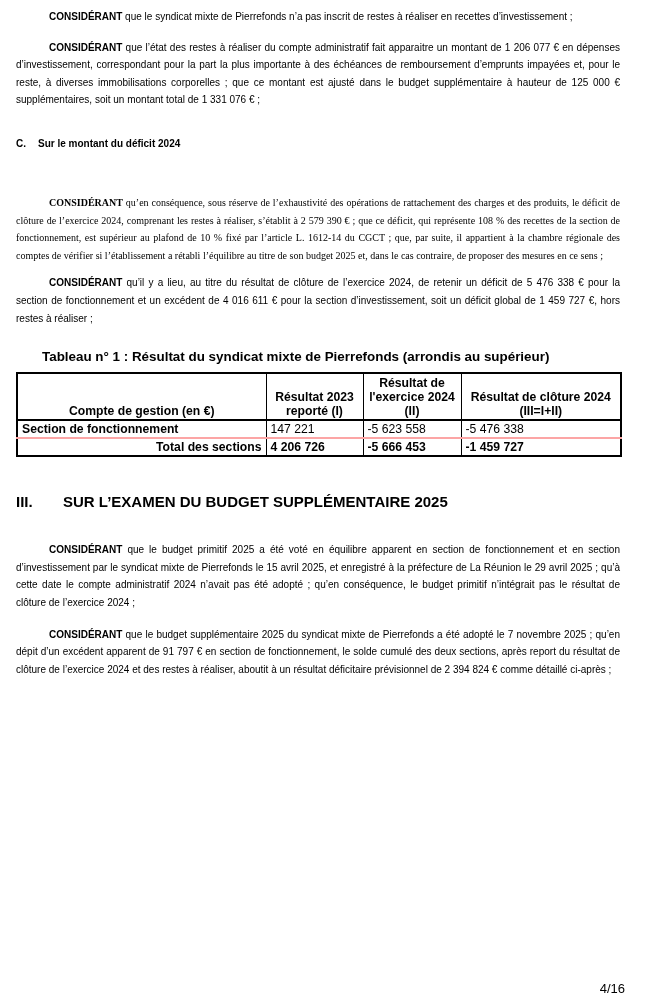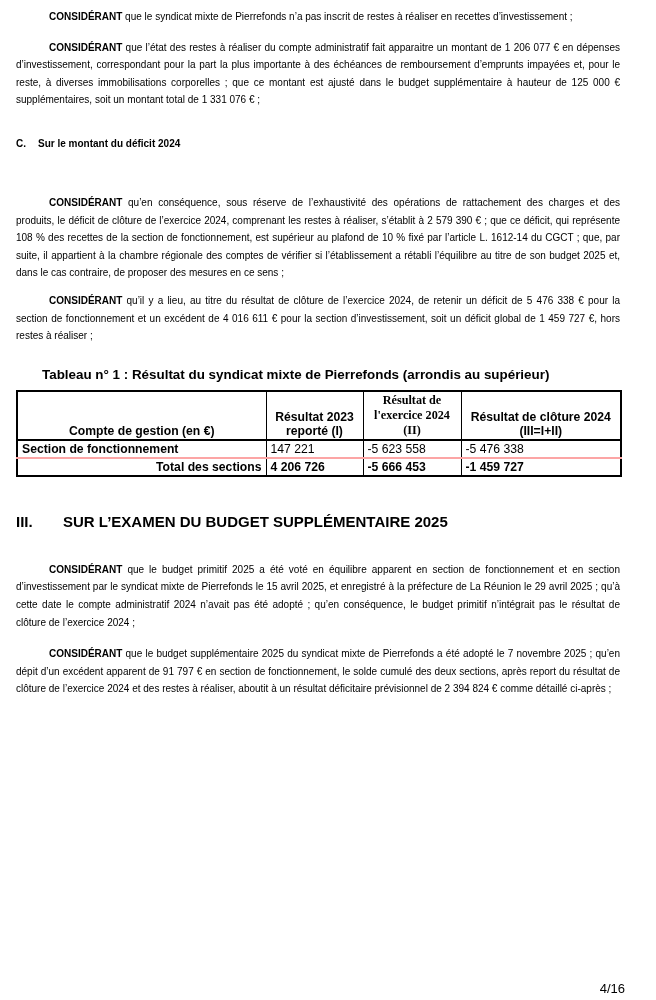--- a/index.html
+++ b/index.html
@@ -19,21 +19,21 @@
     font-size: 10px;
     line-height: 17.6px;
     text-align: justify;
     text-indent: 33px;
     margin: 0;
   }
   .lead { font-weight: bold; }
 
   .mb13 { margin-bottom: 13px; }
   .mb27 { margin-bottom: 27px; }
-  .mb10 { margin-bottom: 10px; }
+  .mb10 { margin-bottom: 10px; font-family: Liberation Serif, serif; }
   .mb22 { margin-bottom: 22px; }
   .mb14 { margin-bottom: 14px; }
 
   .heading-c {
     font-weight: bold;
     font-size: 10px;
     line-height: 16px;
     margin: 0 0 42px 0;
   }
   .heading-c .h-label { display: inline-block; width: 22px; }
@@ -68,21 +68,21 @@
     box-sizing: border-box;
   }
   table.rtable tr.head-row th {
     font-weight: bold;
     text-align: center;
     border-bottom: 2px solid #000;
     height: 47px;
   }
   th.head-col1 { vertical-align: bottom; }
   th.head-col2, th.head-col4 { vertical-align: bottom; }
-  th.head-col3 { vertical-align: middle; font-family: Liberation Serif, serif; }
+  th.head-col3 { vertical-align: middle; }
   table.rtable tr.data-row td { height: 17px; }
   td.row-label { font-weight: bold; text-align: left; }
   td.num { }
   tr.total-row td {
     border-top: 2px solid #fca5a5;
     font-weight: bold;
   }
   td.total-label { text-align: right; }
 
   .page-number {

